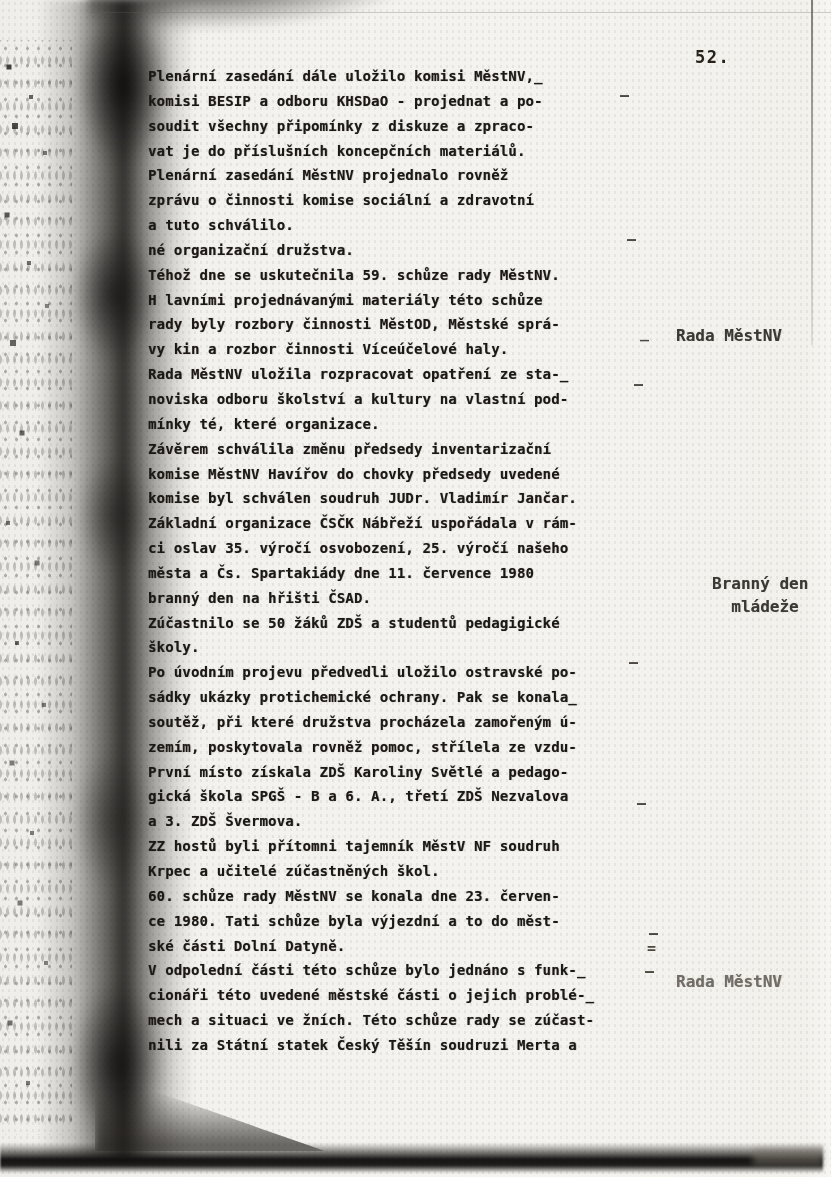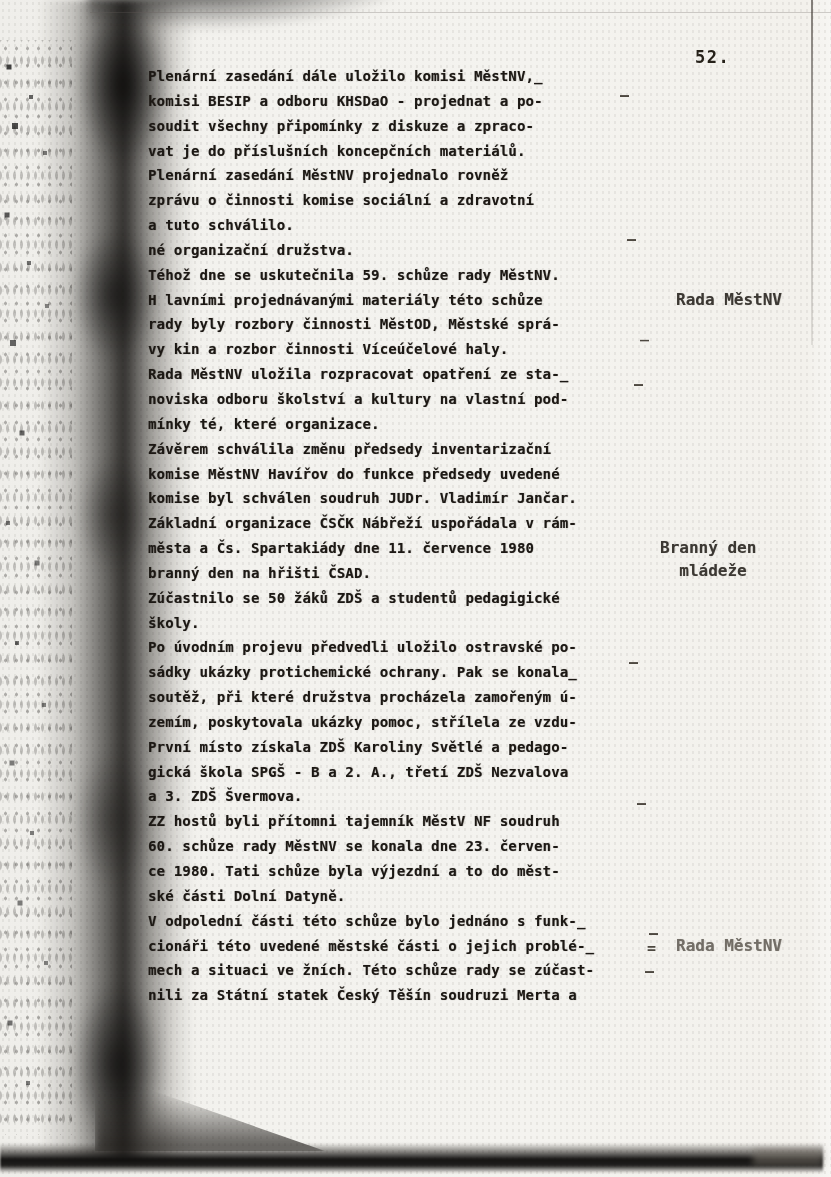--- a/index.html
+++ b/index.html
@@ -70,21 +70,21 @@
       45px 962px 0 1px rgba(5,5,5,.45), 9px 1022px 0 1.5px rgba(5,5,5,.55),
       27px 1082px 0 1px rgba(5,5,5,.5);}
   
   .pagenum{position:absolute;left:695px;top:14px;font-size:17px;font-weight:700;
     letter-spacing:1.5px;color:#262119;margin-top:33px;}
   .text{position:absolute;left:148px;top:64px;color:#1c1814;font-weight:700;
     font-size:14px;letter-spacing:.15px;}
   .line{height:24.85px;line-height:24.85px;white-space:pre;
     text-shadow:.4px .4px .8px rgba(30,24,18,.5);}
   .note{position:absolute;left:676px;font-size:16px;font-weight:700;white-space:pre;
-    line-height:23px;text-shadow:.3px .3px .7px rgba(40,36,30,.35);}
+    line-height:23px;text-shadow:.3px .3px .7px rgba(40,36,30,.35);margin-top:36px;}
   .note.dark{color:#3c3833;}
   .note.light{color:#726d66;}
   .mark{position:absolute;font-size:15px;font-weight:700;color:#4d4840;line-height:1;}
 </style>
 </head>
 <body>
 
 <div class="scan">
   <div class="gutter"></div>
   <div class="blob b1"></div>
@@ -112,46 +112,48 @@
       <div class="line">a tuto schválilo.</div>
       <div class="line">né organizační družstva.</div>
       <div class="line">Téhož dne se uskutečnila 59. schůze rady MěstNV.</div>
       <div class="line">H lavními projednávanými materiály této schůze</div>
       <div class="line">rady byly rozbory činnosti MěstOD, Městské sprá-</div>
       <div class="line">vy kin a rozbor činnosti Víceúčelové haly.</div>
       <div class="line">Rada MěstNV uložila rozpracovat opatření ze sta-_</div>
       <div class="line">noviska odboru školství a kultury na vlastní pod-</div>
       <div class="line">mínky té, které organizace.</div>
       <div class="line">Závěrem schválila změnu předsedy inventarizační</div>
-      <div class="line">komise MěstNV Havířov do funkce předsedy uvedené</div>
+      <div class="line">komise MěstNV Havířov do chovky předsedy uvedené</div>
       <div class="line">komise byl schválen soudruh JUDr. Vladimír Jančar.</div>
       <div class="line">Základní organizace ČSČK Nábřeží uspořádala v rám-</div>
+      <div class="line">ci oslav 35. výročí osvobození, 25. výročí našeho</div>
       <div class="line">města a Čs. Spartakiády dne 11. července 1980</div>
       <div class="line">branný den na hřišti ČSAD.</div>
       <div class="line">Zúčastnilo se 50 žáků ZDŠ a studentů pedagigické</div>
       <div class="line">školy.</div>
       <div class="line">Po úvodním projevu předvedli uložilo ostravské po-</div>
       <div class="line">sádky ukázky protichemické ochrany. Pak se konala_</div>
       <div class="line">soutěž, při které družstva procházela zamořeným ú-</div>
-      <div class="line">zemím, poskytovala ukázky pomoc, střílela ze vzdu-</div>
+      <div class="line">zemím, poskytovala rovněž pomoc, střílela ze vzdu-</div>
       <div class="line">První místo získala ZDŠ Karoliny Světlé a pedago-</div>
-      <div class="line">gická škola SPGŠ - B a 2. A., třetí ZDŠ Nezvalova</div>
+      <div class="line">gická škola SPGŠ - B a 6. A., třetí ZDŠ Nezvalova</div>
       <div class="line">a 3. ZDŠ Švermova.</div>
       <div class="line">ZZ hostů byli přítomni tajemník MěstV NF soudruh</div>
+      <div class="line">Krpec a učitelé zúčastněných škol.</div>
       <div class="line">60. schůze rady MěstNV se konala dne 23. červen-</div>
       <div class="line">ce 1980. Tati schůze byla výjezdní a to do měst-</div>
       <div class="line">ské části Dolní Datyně.</div>
       <div class="line">V odpolední části této schůze bylo jednáno s funk-_</div>
       <div class="line">cionáři této uvedené městské části o jejich problé-_</div>
       <div class="line">mech a situaci ve žních. Této schůze rady se zúčast-</div>
       <div class="line">nili za Státní statek Český Těšín soudruzi Merta a</div>
     </div>
   <div id="notes-layer">
       <div class="note dark" style="top: 287.65px; left: 676px;">Rada MěstNV</div>
-      <div class="note dark" style="top: 536.15px; left: 660px;">Branný den
+      <div class="note dark" style="top: 536.15px; left: 712px;">Branný den
   mládeže</div>
       <div class="note light" style="top: 933.75px; left: 676px;">Rada MěstNV</div>
     </div>
   <div id="marks-layer">
       <span class="mark" style="left: 620px; top: 88px;">—</span>
       <span class="mark" style="left: 627px; top: 232px;">–</span>
       <span class="mark" style="left: 640px; top: 326px;">_</span>
       <span class="mark" style="left: 634px; top: 377px;">–</span>
       <span class="mark" style="left: 629px; top: 655px;">–</span>
       <span class="mark" style="left: 637px; top: 796px;">–</span>

